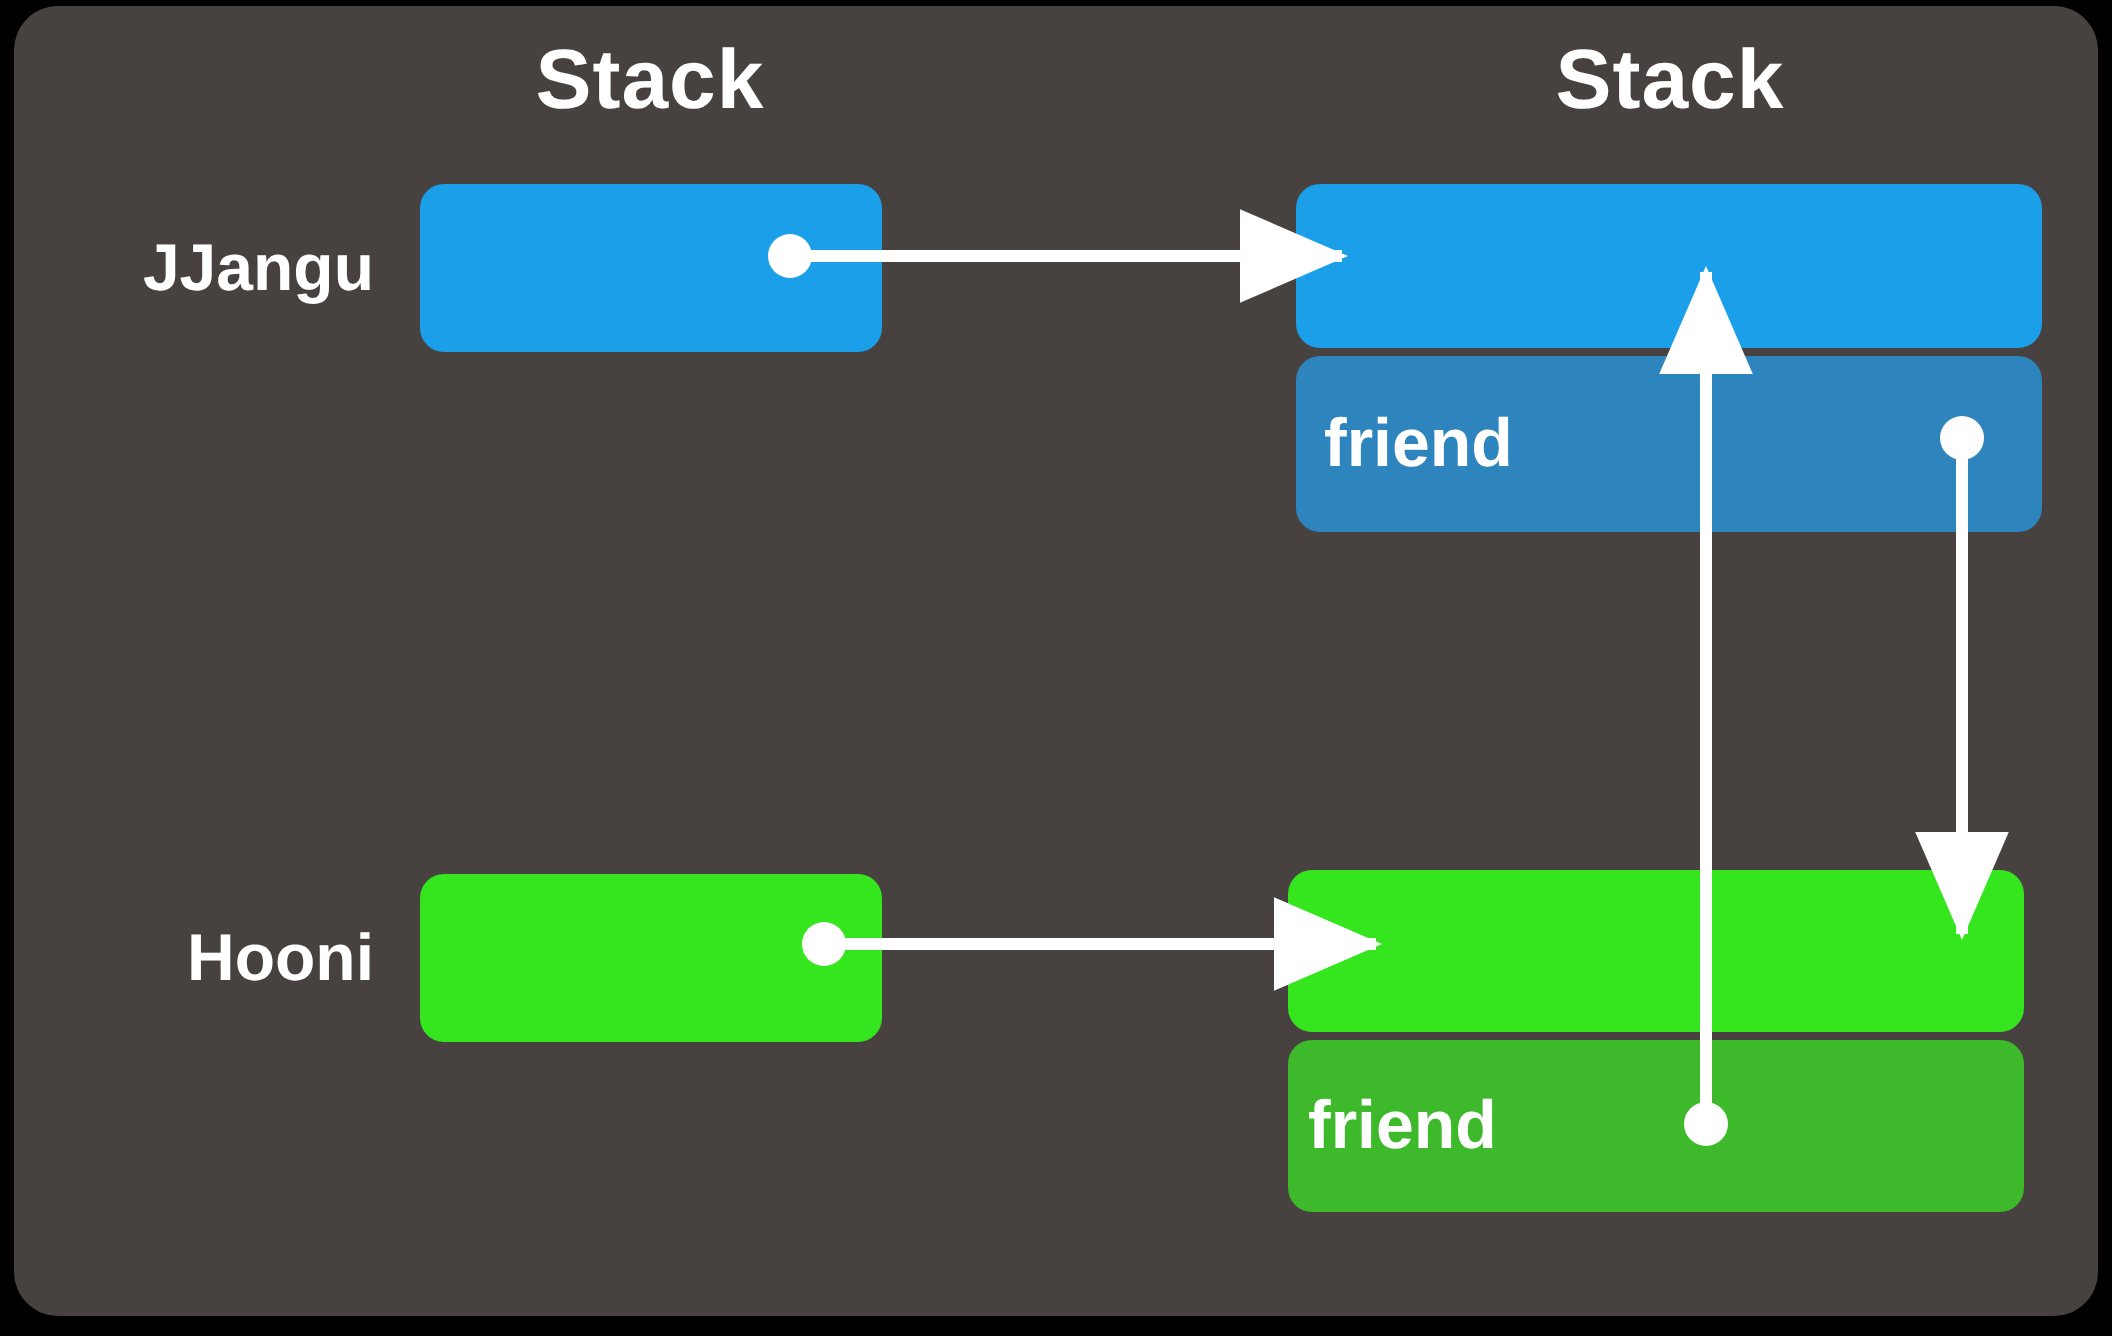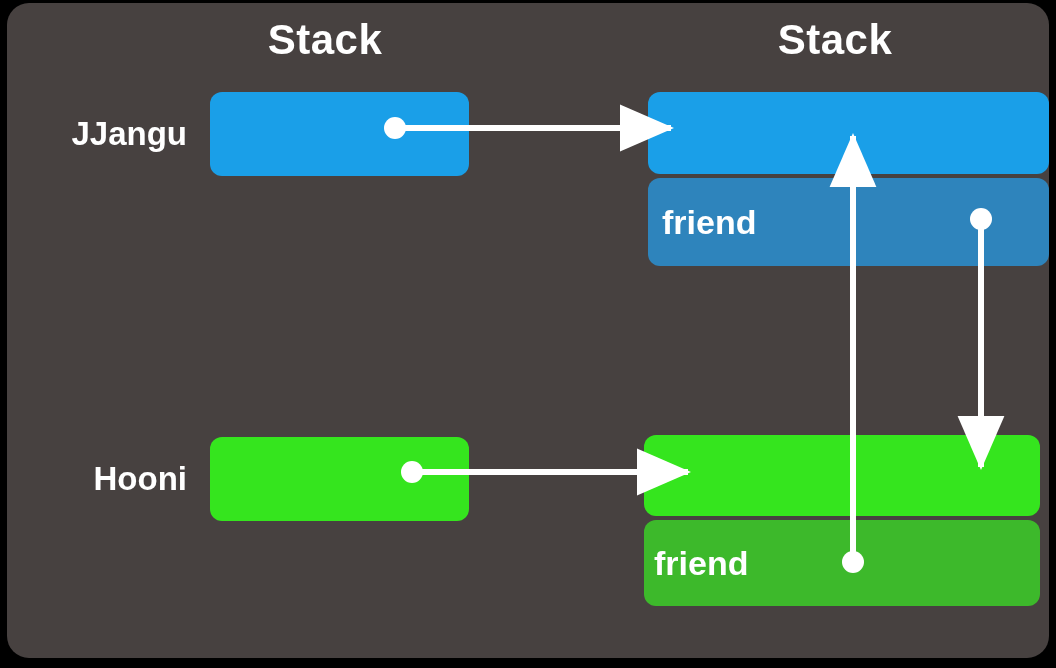--- a/index.html
+++ b/index.html
@@ -54,21 +54,20 @@
     text-align: right;
     white-space: nowrap;
   }
   #label-jjangu { left: 0px;  top: 114px; width: 180px; }
   #label-hooni  { left: 0px;  top: 459px; width: 180px; }
 
   
   .box {
     position: absolute;
     border-radius: 12px;
-    padding-left: 28px;
   }
   .box-label {
     position: absolute;
     color: #ffffff;
     font-size: 34px;
     font-weight: bold;
     line-height: 1;
     white-space: nowrap;
   }
 

